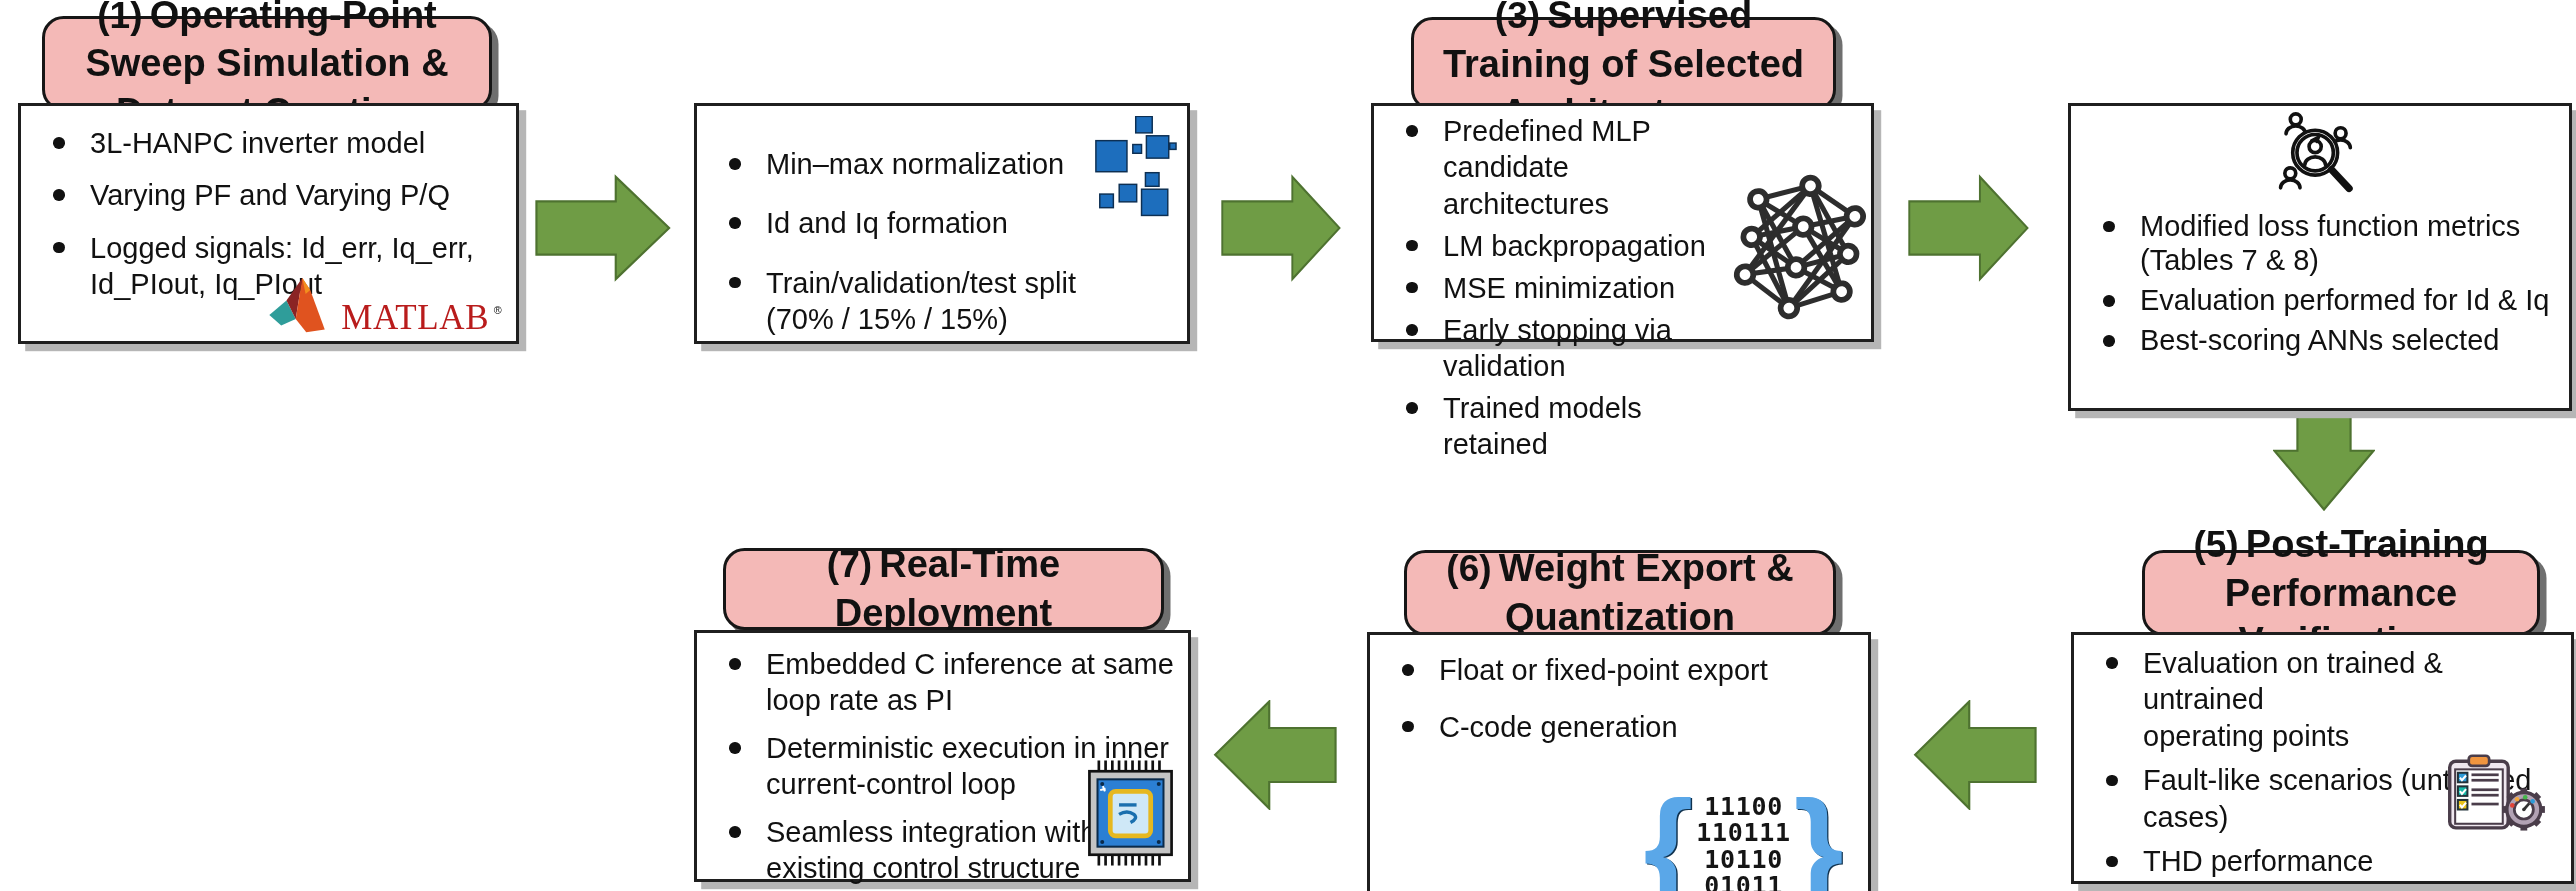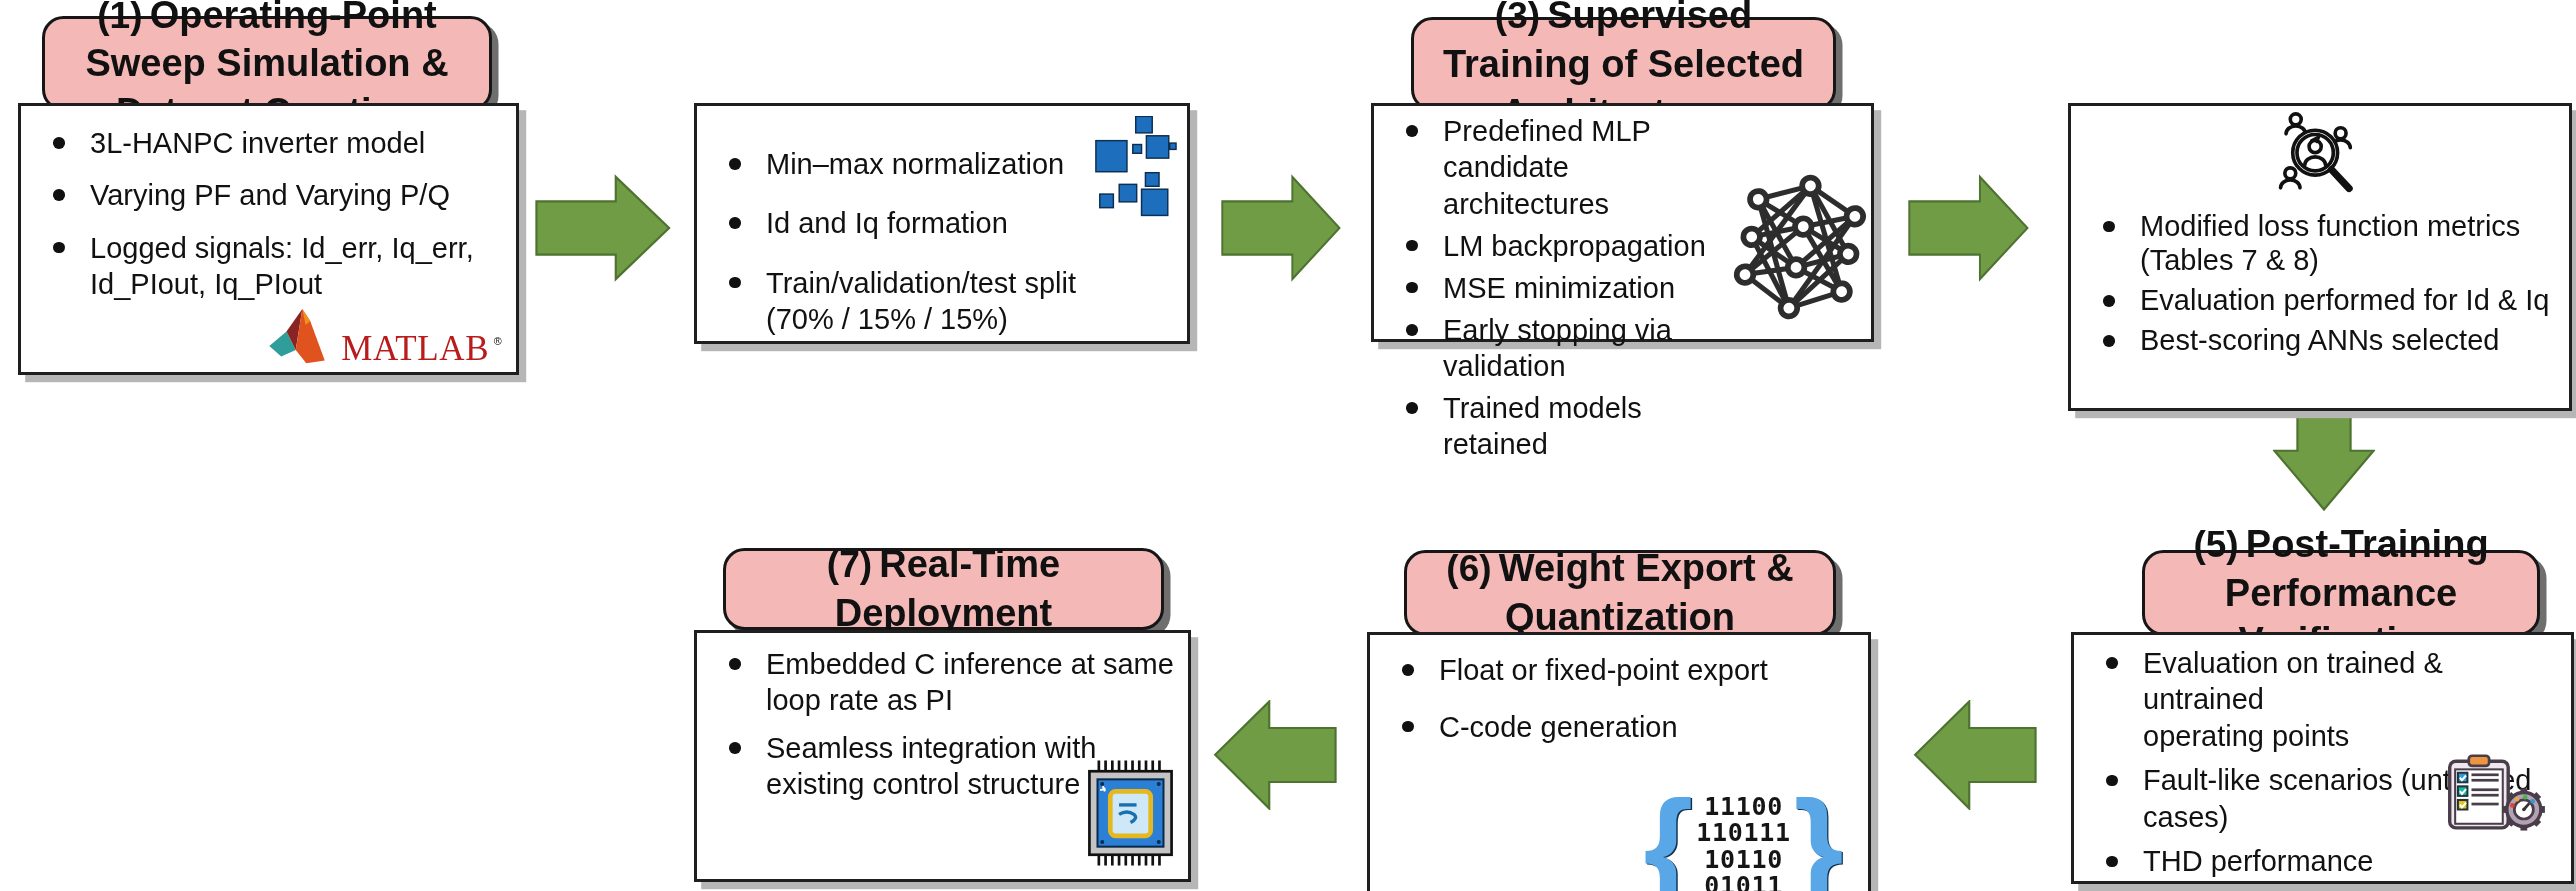--- a/index.html
+++ b/index.html
@@ -72,21 +72,21 @@
   .center-icon{display:flex; justify-content:center; margin:2.9px 0 1.4px 0;}
 </style>
 </head>
 <body>
 
 <div id="canvas">
 
   <div class="hdr" style="left:42px;top:16px;width:450px;height:95px;">
     <div><span class="num">(1)</span><span class="t">Operating-Point Sweep Simulation &amp; Dataset Creation</span></div>
   </div>
-  <div class="bdy b1" style="left:18px;top:103px;width:501px;height:272px;">
+  <div class="bdy b1" style="left:18px;top:103px;width:501px;height:241px;">
     <ul>
       <li>3L-HANPC inverter model</li>
       <li>Varying PF and Varying P/Q</li>
       <li>Logged signals: Id_err, Iq_err,
 Id_PIout, Iq_PIout</li>
     </ul>
     <div class="icon matlab" style="right:11.5px;bottom:5.8px;">
       <svg width="66" height="61" viewBox="0 0 100 92">
         <polygon points="2,62 28,40 42,68 20,78" fill="#2f9d9a"></polygon>
         <polygon points="28,40 52,6 42,68" fill="#8a2424"></polygon>
@@ -319,20 +319,22 @@
       </svg>
   </div>
 
   <div class="hdr" style="left:723px;top:548px;width:441px;height:82px;">
     <div><span class="num">(7)</span><span class="t">Real-Time Deployment</span></div>
   </div>
   <div class="bdy b7" style="left:694px;top:630px;width:497px;height:252px;">
     <ul>
       <li>Embedded C inference at same
 loop rate as PI</li>
+      <li>Deterministic execution in inner
+current-control loop</li>
       <li>Seamless integration with
 existing control structure</li>
     </ul>
     <div class="icon" style="right:7.2px;bottom:10px;">
       <svg width="101" height="108" viewBox="0 0 150 160">
         <g stroke="#111" stroke-width="4">
           <line x1="28" y1="2" x2="28" y2="20"></line>
             <line x1="38" y1="2" x2="38" y2="20"></line>
             <line x1="48" y1="2" x2="48" y2="20"></line>
             <line x1="58" y1="2" x2="58" y2="20"></line>

